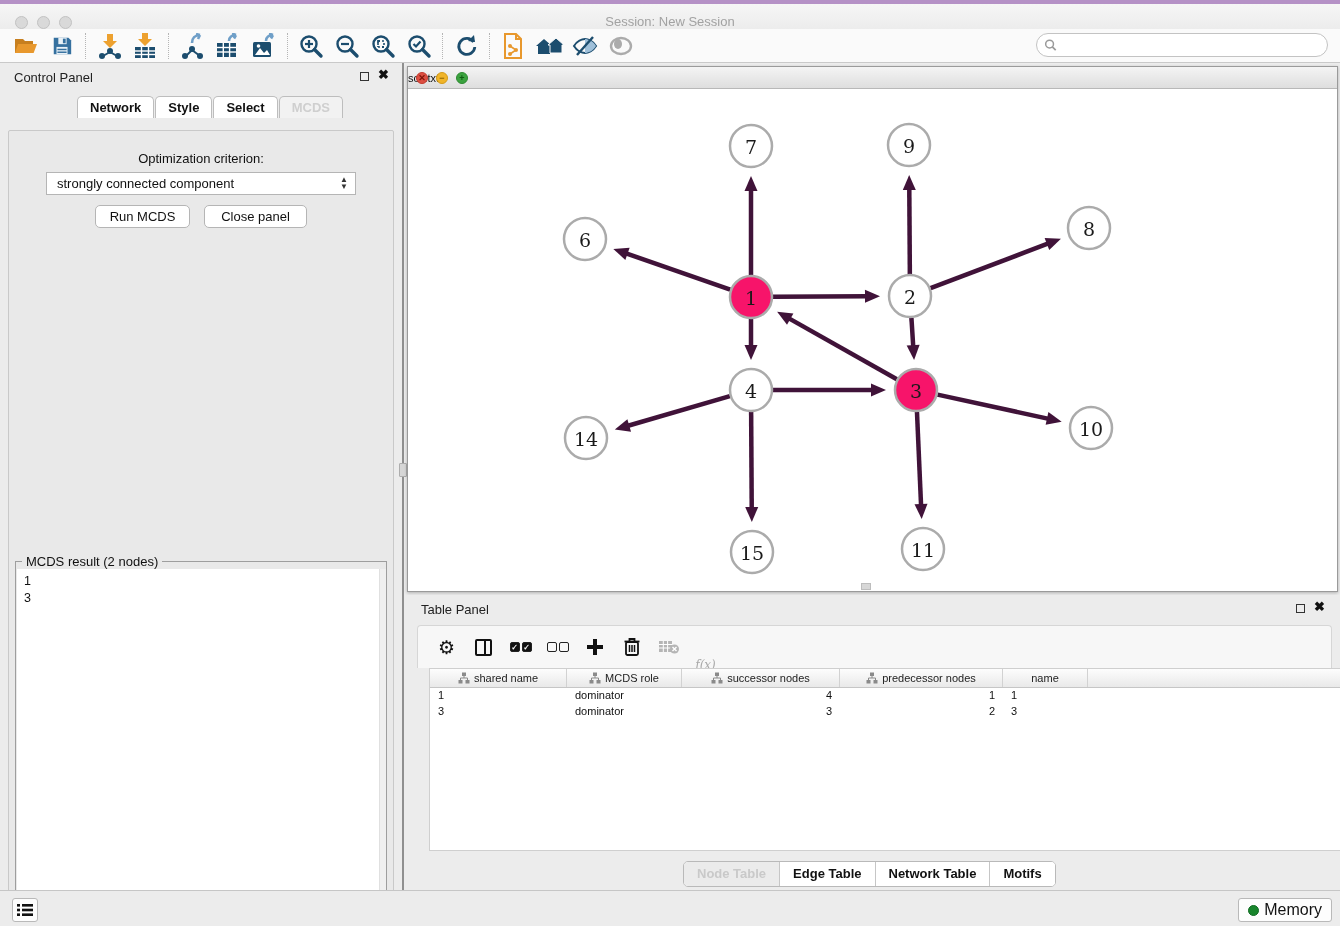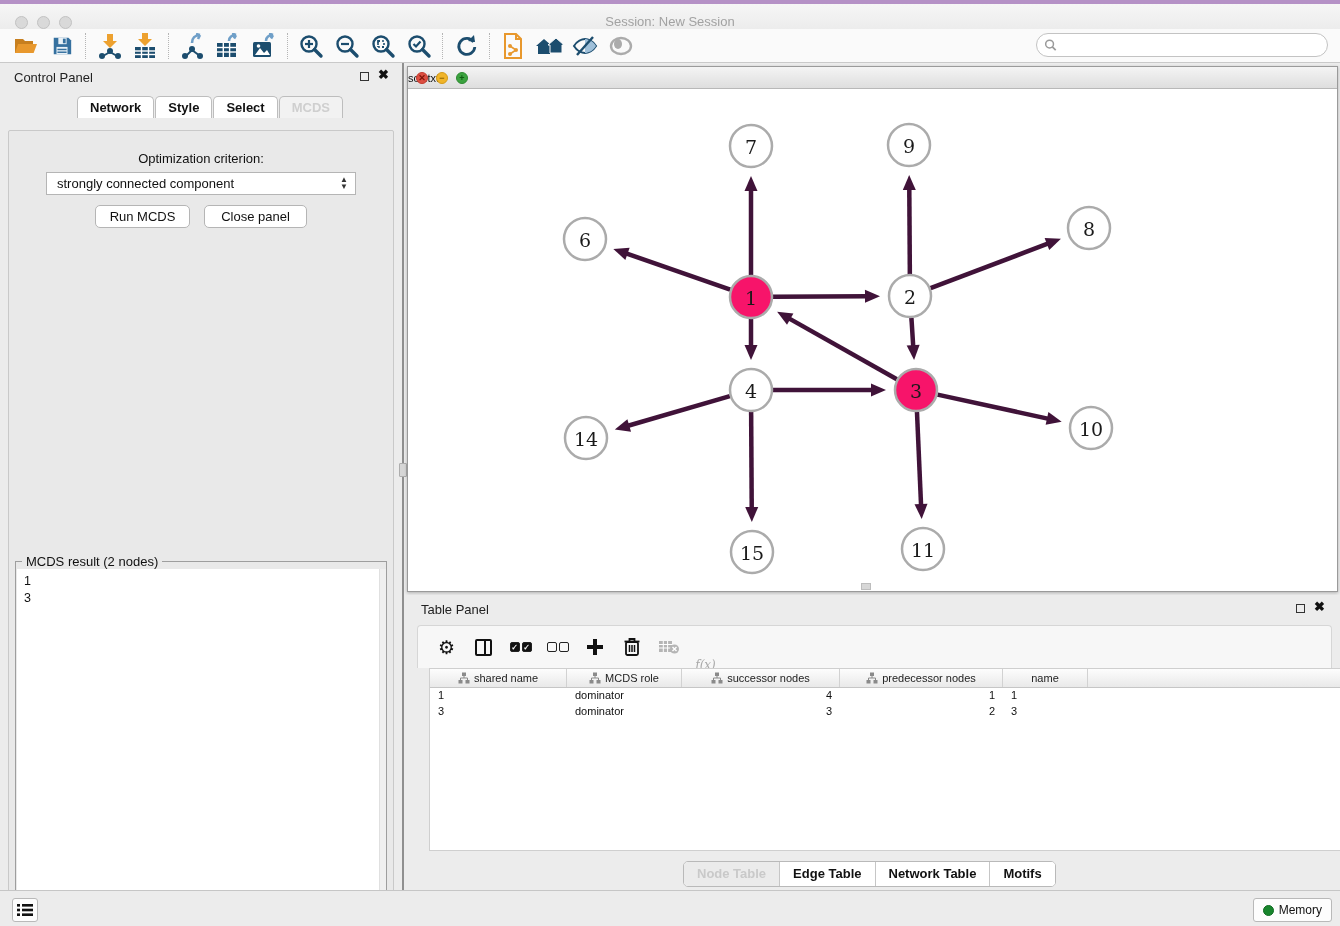--- a/index.html
+++ b/index.html
@@ -101,21 +101,21 @@
   .tp-tabs { position:absolute; left:276px; top:266px; display:flex; border:1px solid #b9b9b9; border-radius:5px; overflow:hidden; background:#fff; }
   .tp-tab { font-size:13px; font-weight:bold; color:#111; padding:4px 13px 5px; border-right:1px solid #c6c6c6; background:#fff; }
   .tp-tab:last-child { border-right:none; }
   .tp-tab.selected { color:#c9c9c9; background:#ebebeb; }
 
   
   .statusbar { position:absolute; left:0; top:890px; width:1340px; height:36px; background:#ececec; border-top:1px solid #c6c6c6; }
   .status-left-btn { position:absolute; left:12px; top:7px; width:26px; height:24px; background:#fdfdfd;
                      border:1px solid #b9b9b9; border-radius:3px; display:flex; align-items:center; justify-content:center; }
   .memory-btn { position:absolute; right:8px; top:7px; height:24px; background:#fdfdfd; border:1px solid #b9b9b9;
-                border-radius:3px; display:flex; align-items:center; gap:5px; padding:0 9px; font-size:12px; color:#111; }
+                border-radius:3px; display:flex; align-items:center; gap:5px; padding:0 9px; font-size:16px; color:#111; }
   .mem-dot { width:11px; height:11px; border-radius:50%; background:#18852c; border:1px solid #0e6a20; }
 </style>
 </head>
 <body>
 
 <div class="top-strip"></div>
 <div class="titlebar">
   <div class="tl-dot"></div>
   <div class="tl-dot"></div>
   <div class="tl-dot"></div>

